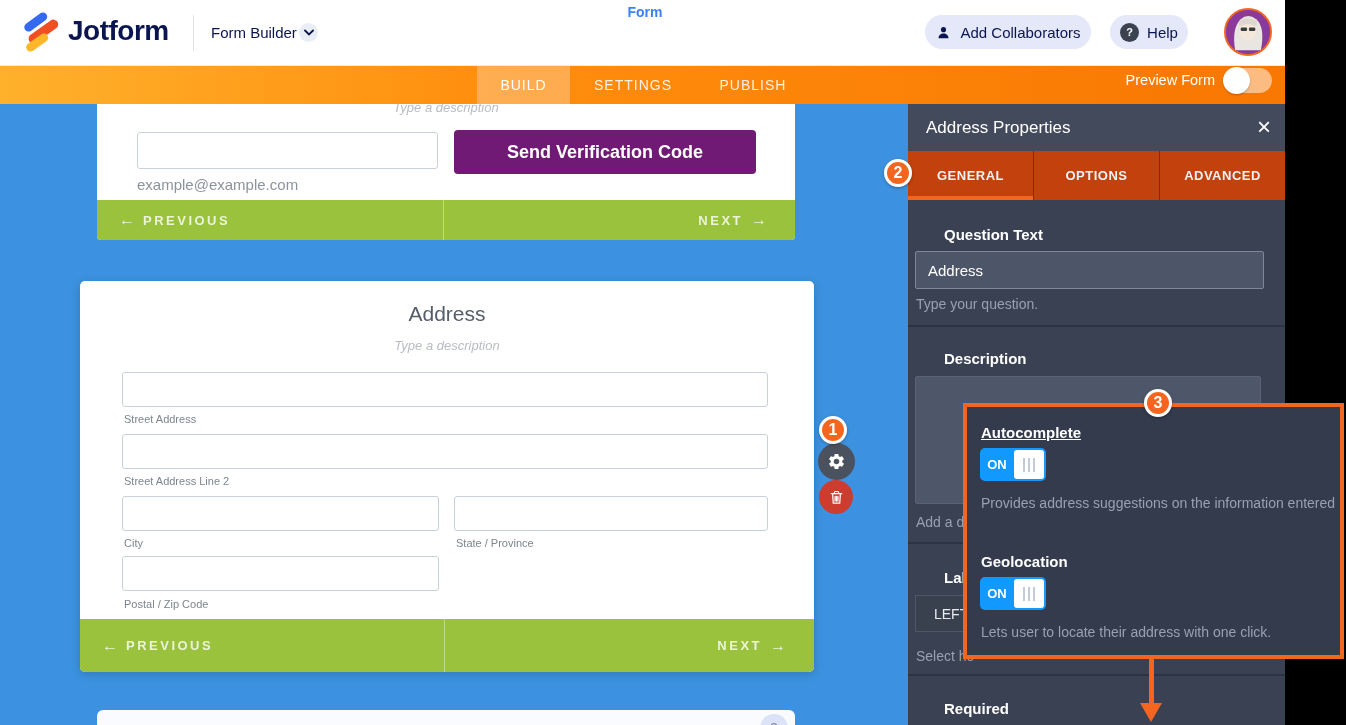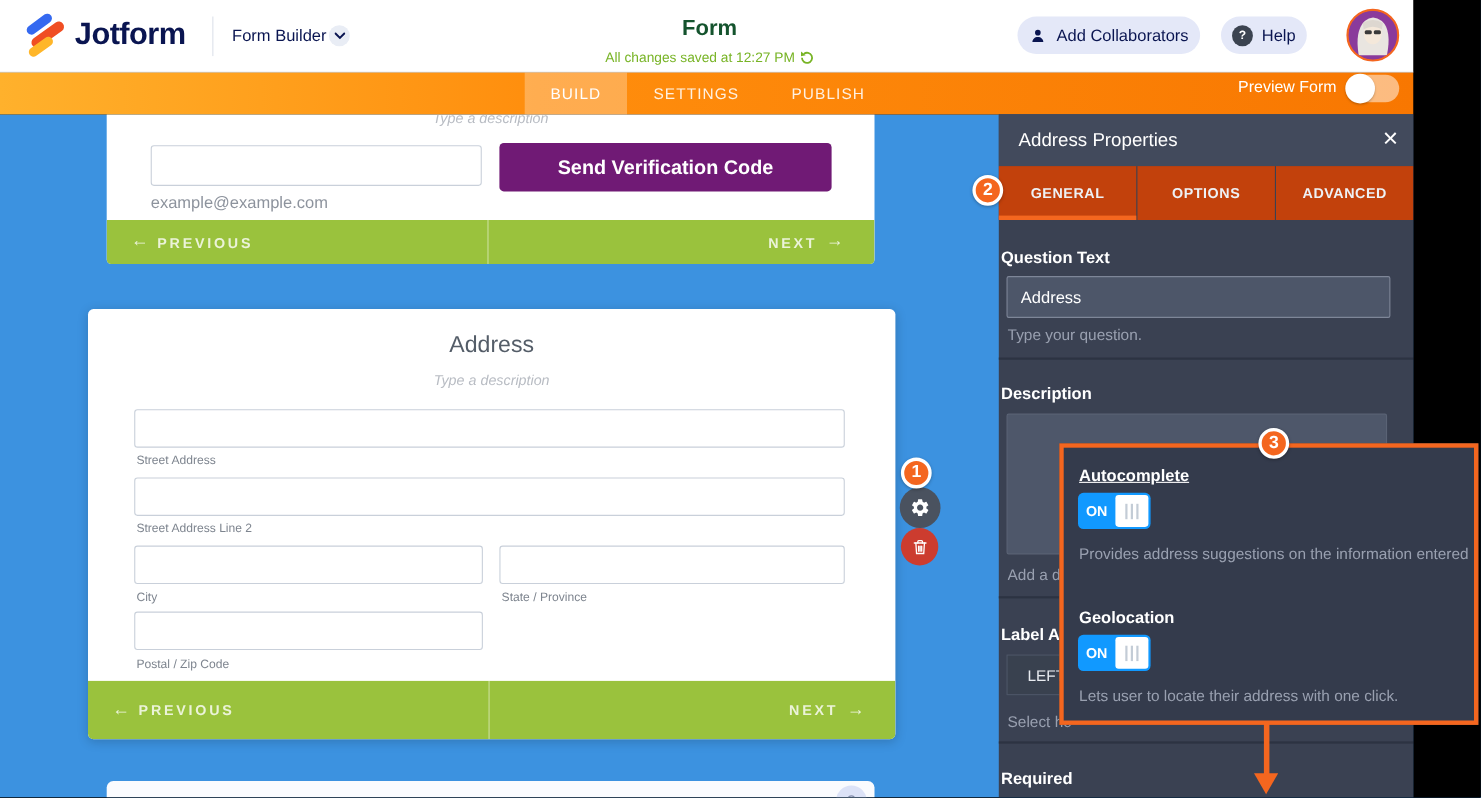--- a/index.html
+++ b/index.html
@@ -7,21 +7,21 @@
   #root { position:relative; width:1346px; height:725px; overflow:hidden; background:#000; }
 
   
   #header { position:absolute; left:0; top:0; width:1285px; height:66px; background:#fff; border-bottom:1px solid #e8ebf1; z-index:5; }
   #logo-icon { position:absolute; left:20px; top:11px; }
   #logo-text { position:absolute; left:68px; top:15px; font-size:28px; font-weight:bold; color:#0a1551; letter-spacing:-0.5px; }
   #header-vdiv { position:absolute; left:193px; top:15px; width:1px; height:36px; background:#dde1ea; }
   #product-label { position:absolute; left:211px; top:24px; font-size:15px; color:#0a1551; }
   #product-chevron { position:absolute; left:299px; top:23px; width:19px; height:19px; border-radius:50%; background:#e9edf5; display:flex; align-items:center; justify-content:center; cursor:pointer; }
   #header-center { position:absolute; left:500px; top:0; width:290px; text-align:center; }
-  #form-title { margin-top:15px; font-size:20px; font-weight:bold; color:#14532d; }
+  #form-title { margin-top:4px; font-size:14px; font-weight:bold; color:#3b82f6; }
   #save-status { margin-top:7px; font-size:12.5px; color:#78b426; display:flex; align-items:center; justify-content:center; gap:4px; }
   .pill-btn { position:absolute; top:15px; height:34px; border-radius:17px; background:#e4e8f8; display:flex; align-items:center; justify-content:center; gap:8px; cursor:pointer; color:#0a1551; font-size:15px; }
   #add-collab-btn { left:925px; width:166px; }
   #help-btn { left:1110px; width:78px; }
   #help-qcircle { width:19px; height:19px; border-radius:50%; background:#3b4350; color:#fff; font-size:11px; font-weight:bold; display:flex; align-items:center; justify-content:center; }
   #avatar { position:absolute; left:1224px; top:8px; width:48px; height:48px; border-radius:50%; border:2px solid #f4661f; overflow:hidden; background:#8a3a9b; cursor:pointer; }
 
   
   #navbar { position:absolute; left:0; top:66px; width:1285px; height:38px; background:linear-gradient(90deg,#ffb12c 0%,#ff8e0d 38%,#f87701 100%); z-index:5; }
   #nav-tabs { position:absolute; left:477px; top:0; height:46px; display:flex; }
@@ -74,21 +74,21 @@
 
   
   #panel { position:absolute; left:908px; top:104px; width:377px; height:621px; background:#3a4152; z-index:5; color:#fff; }
   #panel-header { position:absolute; left:0; top:0; right:0; height:47px; background:#424a5c; }
   #panel-title { position:absolute; left:18px; top:0; line-height:47px; font-size:17px; color:#fff; }
   #panel-close { position:absolute; right:14px; top:8px; font-size:24px; font-weight:300; color:#fff; cursor:pointer; line-height:30px; }
   #panel-tabs { position:absolute; left:0; top:47px; right:0; height:49px; display:flex; background:#c2410c; }
   .panel-tab { flex:1; position:relative; display:flex; align-items:center; justify-content:center; font-size:13px; font-weight:bold; letter-spacing:0.5px; color:#eef1f5; cursor:pointer; border-right:1px solid #3a4152; }
   .panel-tab:last-child { border-right:none; }
   .panel-tab.active::after { content:""; position:absolute; left:0; right:0; bottom:0; height:4px; background:#f4661f; }
-  .p-label { position:absolute; left:2px; font-size:15px; font-weight:bold; color:#fff; }
+  .p-label { position:absolute; left:36px; font-size:15px; font-weight:bold; color:#fff; }
   .p-hint { position:absolute; left:8px; font-size:14px; color:#99a0b0; white-space:nowrap; overflow:hidden; }
   .p-divider { position:absolute; left:0; right:0; height:2px; background:#2c3342; }
   #qt-label { top:122px; }
   #qt-input { position:absolute; left:7px; top:147px; width:349px; height:38px; background:#4d5669; border:1px solid #7e8698; border-radius:2px; color:#fff; font-size:15px; padding:0 12px; outline:none; font-family:inherit; }
   #qt-hint { top:192px; }
   #div1 { top:221px; }
   #desc-label { top:246px; }
   #desc-area { position:absolute; left:7px; top:272px; width:346px; height:128px; background:#4e576a; border:1px solid #5a6375; border-radius:2px; resize:none; outline:none; color:#fff; font-family:inherit; }
   #desc-hint { top:410px; }
   #div2 { top:438px; }
@@ -132,27 +132,20 @@
     <div id="logo-text">Jotform</div>
     <div id="header-vdiv"></div>
     <div id="product-label">Form Builder</div>
     <div id="product-chevron">
       <svg width="10" height="7" viewBox="0 0 10 6">
           <path d="M1 1l4 4 4-4" stroke="#0a1551" stroke-width="1.8" fill="none" stroke-linecap="round"></path>
         </svg>
     </div>
     <div id="header-center">
       <div id="form-title">Form</div>
-      <div id="save-status">
-        <span>All changes saved at 12:27 PM</span>
-        <svg width="13" height="13" viewBox="0 0 24 24">
-            <path fill="none" stroke="#78b426" stroke-width="3" d="M7 5.5A8.5 8.5 0 1 1 3.8 12"></path>
-            <path fill="#78b426" d="M2.2 1.5v8l8-1.8z"></path>
-          </svg>
-      </div>
     </div>
     <div id="add-collab-btn" class="pill-btn">
       <svg width="17" height="17" viewBox="0 0 24 24">
           <circle cx="12" cy="8" r="3.6" fill="#0a1551"></circle>
           <path d="M5 20c0-3.9 3.1-6.5 7-6.5s7 2.6 7 6.5z" fill="#0a1551"></path>
         </svg>
       <span>Add Collaborators</span>
     </div>
     <div id="help-btn" class="pill-btn">
       <span id="help-qcircle">?</span>

